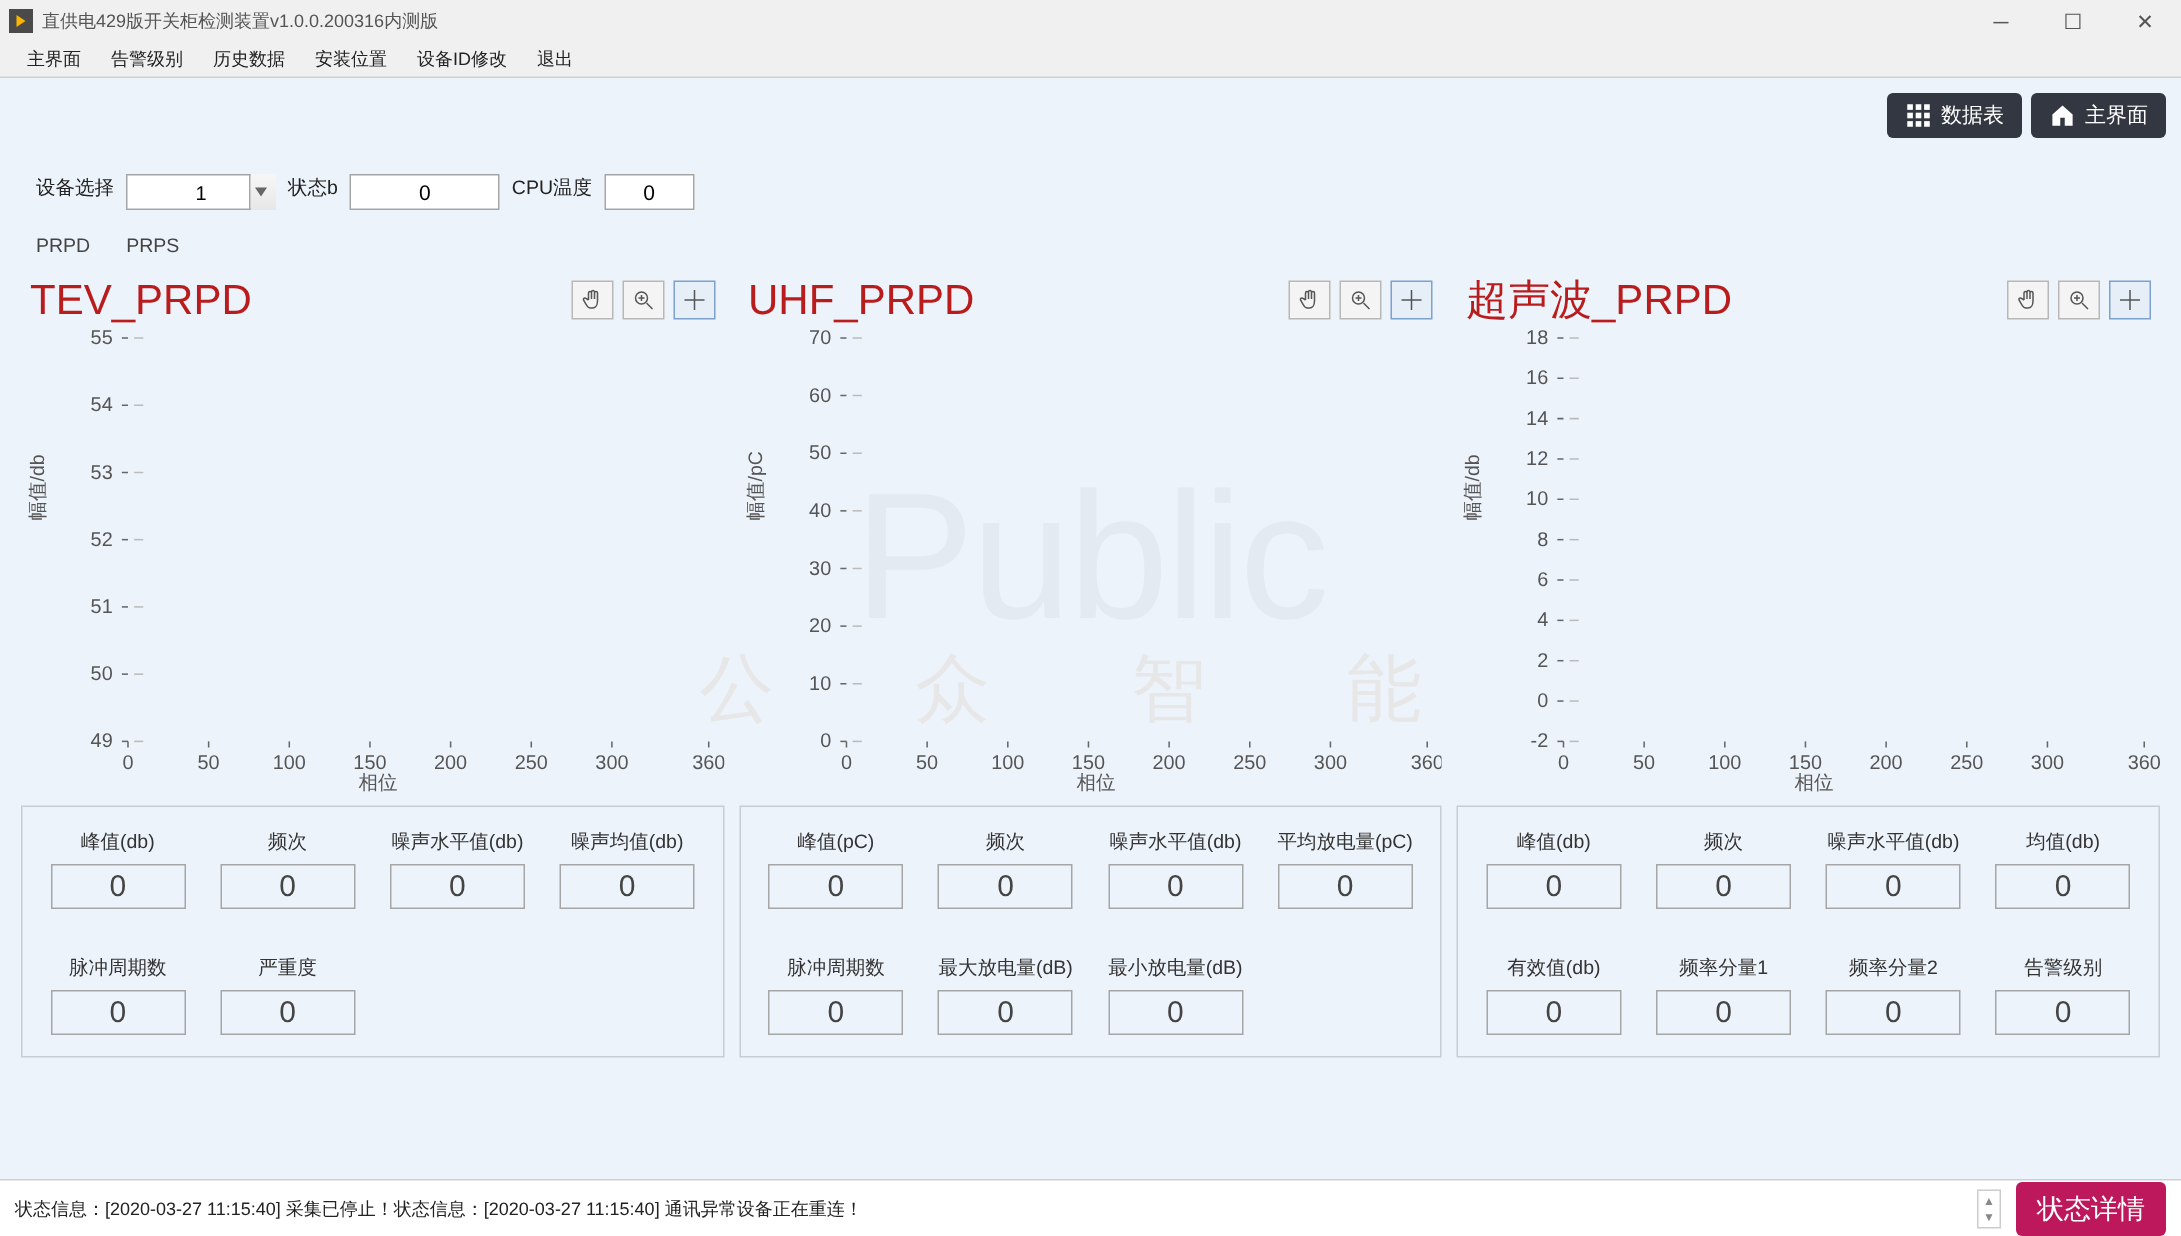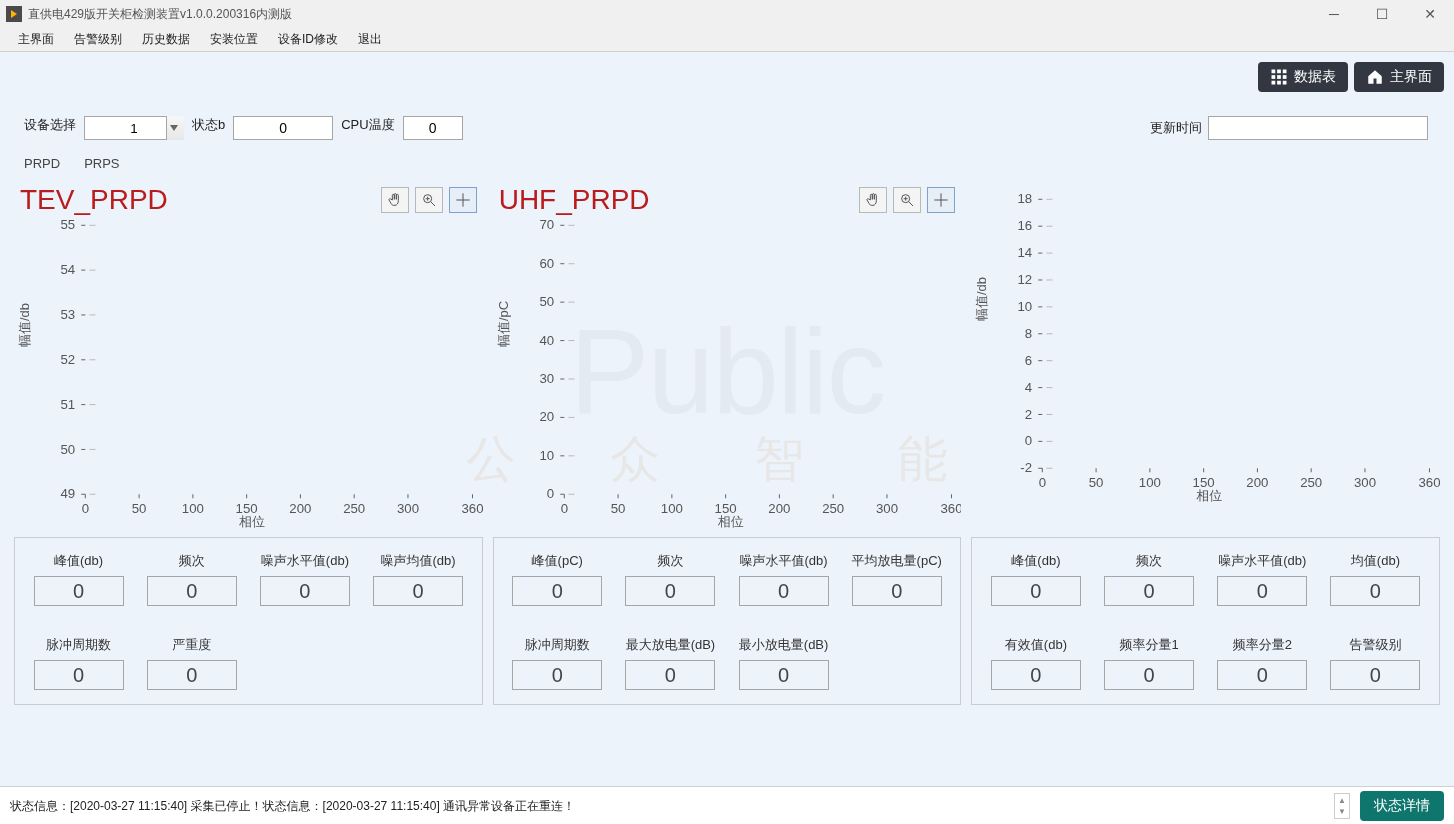--- a/index.html
+++ b/index.html
@@ -40,21 +40,21 @@
 .ylabel{position:absolute;left:2px;top:42%;transform:rotate(-90deg);transform-origin:left top;font-size:13px;color:#555}
 .xlabel{position:absolute;bottom:-4px;left:48%;font-size:13px;color:#555}
 .metrics-row{display:flex;gap:10px;margin-top:10px;padding:0 6px}
 .metrics-panel{flex:1;border:1px solid #c8cdd4;background:#edf3fb;padding:14px 10px;border-radius:0;display:grid;grid-template-columns:repeat(4,1fr);grid-auto-rows:min-content;row-gap:30px;column-gap:6px}
 .metric{display:flex;flex-direction:column;align-items:center;gap:6px}
 .metric-label{font-size:13px;color:#333}
 .metric-val{width:90px;height:30px;border:1px solid #a6a6a6;background:#edf3fb;display:flex;align-items:center;justify-content:center;font-size:20px;color:#444}
 .statusbar{height:38px;border-top:1px solid #d0d0d0;display:flex;align-items:center;padding:0 10px;font-size:12px;color:#222;background:#fff}
 .status-msgs{display:flex;line-height:16px}
 .scroll-ind{margin-left:auto;width:16px;height:26px;border:1px solid #ccc;display:flex;flex-direction:column;align-items:center;justify-content:space-between;padding:2px 0;color:#888;font-size:8px;margin-right:10px}
-.status-detail-btn{background:#0f766e;color:#fff;border:none;border-radius:4px;padding:6px 14px;font-size:14px;cursor:pointer}
+.status-detail-btn{background:#be185d;color:#fff;border:none;border-radius:4px;padding:6px 14px;font-size:18px;cursor:pointer}
 .watermark{position:absolute;left:50%;top:50%;transform:translate(-50%,-85%);pointer-events:none;opacity:.08;font-size:120px;color:#888;font-weight:300;font-family:Arial;letter-spacing:-2px}
 .watermark-sub{position:absolute;left:50%;top:50%;transform:translate(-50%,10%);pointer-events:none;opacity:.08;font-size:50px;color:#a16207;letter-spacing:40px}
 </style>
 </head>
 <body>
 
 <div class="titlebar">
   <span class="tb-icon"></span>
   <span>直供电429版开关柜检测装置v1.0.0.200316内测版</span>
   <div class="win-controls">
@@ -103,24 +103,20 @@
   <div class="controls-row">
     <span class="ctrl-label">设备选择</span>
     <span class="select-wrap">
       <input class="ctrl-select" value="1" style="">
       <span class="select-btn"></span>
     </span>
     <span class="ctrl-label">状态b</span>
     <input class="ctrl-input" value="0" style="">
     <span class="ctrl-label">CPU温度</span>
     <input class="ctrl-input" style="width: 60px;" value="0">
-    <div class="controls-right">
-      <span class="ctrl-label">更新时间</span>
-      <input class="ctrl-input-wide" value="" style="">
-    </div>
   </div>
 
   <div class="tabs-row">
     <div class="tab">PRPD</div>
     <div class="tab">PRPS</div>
   </div>
 
   <div class="charts-row" id="charts-row">
       <div class="chart-cell">
         <div class="chart-header">
@@ -253,20 +249,44 @@
             <text class="chart-tick" x="333.88888888888886" y="288" text-anchor="middle">250</text>
             <line x1="333.88888888888886" y1="270" x2="333.88888888888886" y2="274" stroke="#666"></line>
             <text class="chart-tick" x="386.6666666666667" y="288" text-anchor="middle">300</text>
             <line x1="386.6666666666667" y1="270" x2="386.6666666666667" y2="274" stroke="#666"></line>
             <text class="chart-tick" x="450" y="288" text-anchor="middle">360</text>
             <line x1="450" y1="270" x2="450" y2="274" stroke="#666"></line>
           </svg>
     <div class="xlabel">相位</div></div>
       </div>
       <div class="chart-cell">
+        <div class="chart-header">
+          <span class="chart-title">超声波_PRPD</span>
+    <div class="chart-tools">
+      <div class="tool-btn">
+              <svg viewBox="0 0 24 24">
+                <path d="M8 12 V5 a1.5 1.5 0 013 0 V11 M11 11 V4 a1.5 1.5 0 013 0 V11 M14 11 V5 a1.5 1.5 0 013 0 V13 c0 4-2 7-5 7h-2c-2 0-3-1-4-3l-3-5 a1.5 1.5 0 012.5-1.5 L8 12"></path>
+              </svg>
+            </div>
+      <div class="tool-btn">
+              <svg viewBox="0 0 24 24">
+                <circle cx="10" cy="10" r="6"></circle>
+                <line x1="15" y1="15" x2="21" y2="21"></line>
+                <line x1="7" y1="10" x2="13" y2="10"></line>
+                <line x1="10" y1="7" x2="10" y2="13"></line>
+              </svg>
+            </div>
+      <div class="tool-btn active">
+              <svg viewBox="0 0 24 24">
+                <line x1="12" y1="2" x2="12" y2="22"></line>
+                <line x1="2" y1="12" x2="22" y2="12"></line>
+              </svg>
+            </div>
+    </div>
+        </div>
         <div class="chart-body"><div class="ylabel">幅值/db</div>
     <svg class="chart-svg" viewBox="0 0 460 300">
             <text class="chart-tick" x="60" y="274" text-anchor="end">-2</text>
             <line x1="66" y1="270" x2="70" y2="270" stroke="#666"></line>
             <line x1="74" y1="270" x2="80" y2="270" stroke="#bbb"></line>
             <text class="chart-tick" x="60" y="247.6" text-anchor="end">0</text>
             <line x1="66" y1="243.6" x2="70" y2="243.6" stroke="#666"></line>
             <line x1="74" y1="243.6" x2="80" y2="243.6" stroke="#bbb"></line>
             <text class="chart-tick" x="60" y="221.2" text-anchor="end">2</text>
             <line x1="66" y1="217.2" x2="70" y2="217.2" stroke="#666"></line>

